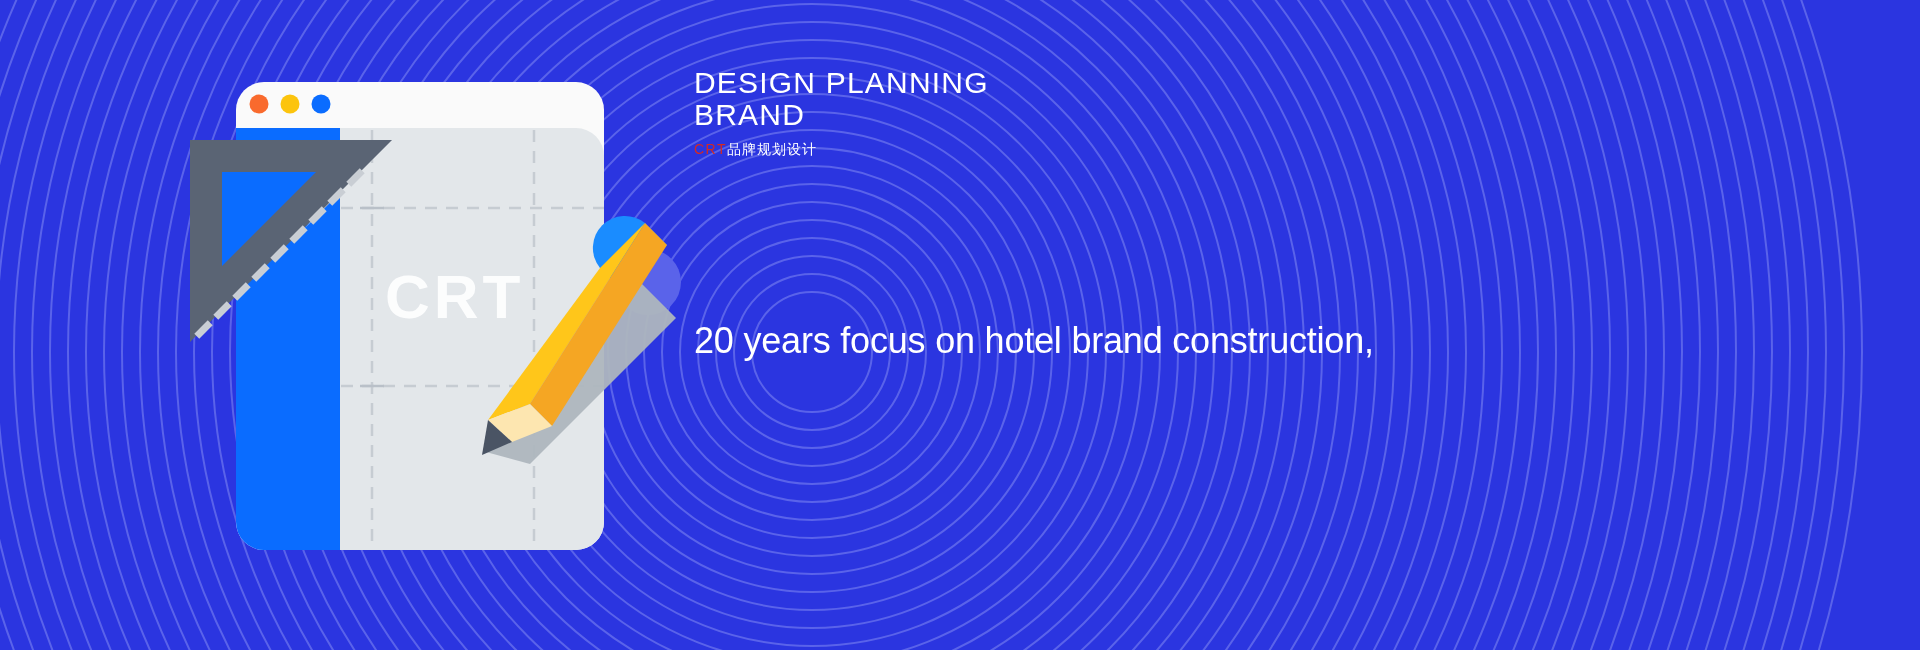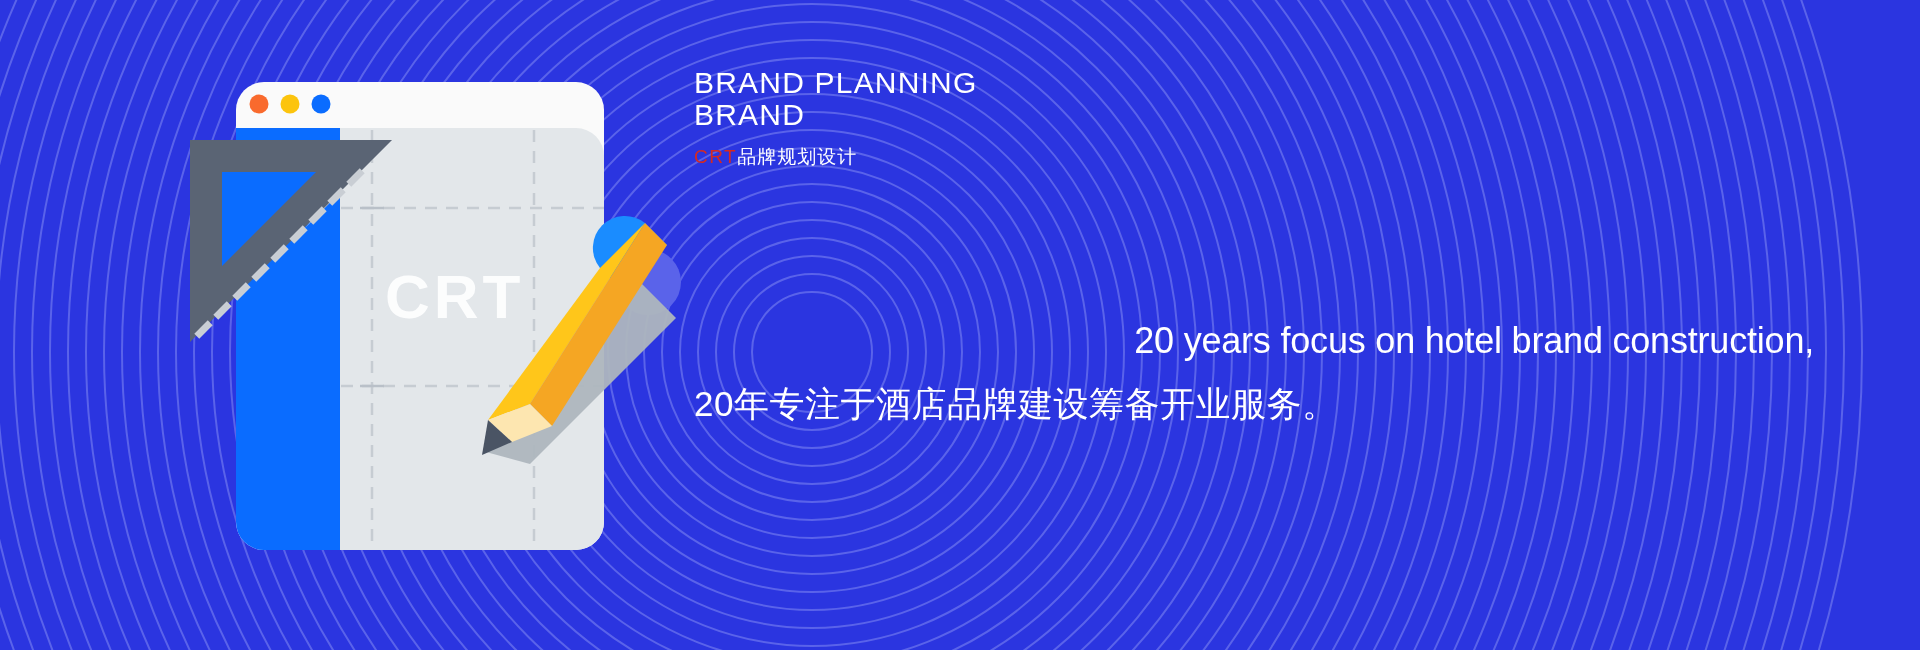--- a/index.html
+++ b/index.html
@@ -56,22 +56,22 @@
     color: #ffffff;
     font-size: 30px;
     line-height: 28px;
     letter-spacing: 1.2px;
     font-weight: 400;
     white-space: nowrap;
   }
   .eyebrow-line + .eyebrow-line { margin-top: 4px; }
 
   .eyebrow-cn {
-    margin-top: 18px;
-    font-size: 19px;
+    margin-top: 10px;
+    font-size: 14px;
     line-height: 20px;
     letter-spacing: 1px;
     color: #ffffff;
     white-space: nowrap;
   }
   .eyebrow-cn .crt-mark {
     color: #d42a22;
     letter-spacing: 1.5px;
   }
 
@@ -82,21 +82,20 @@
     width: 1120px;
   }
   .tagline-en {
     color: #ffffff;
     font-size: 36px;
     line-height: 41px;
     font-weight: 300;
     letter-spacing: -0.2px;
     font-stretch: condensed;
     white-space: nowrap;
-    text-align: right;
   }
   .tagline-cn {
     margin-top: 22px;
     color: #ffffff;
     font-size: 35px;
     line-height: 42px;
     font-weight: 300;
     letter-spacing: 0.5px;
     white-space: nowrap;
   }
@@ -253,25 +252,24 @@
         <path d="M488 420 L530 404 L552 426 L512 442 Z" fill="#fde6b0"></path>
         <path d="M488 420 L512 442 L482 455 Z" fill="#4a5464"></path>
       </g>
 
     </svg>
   </div>
 
   <div class="copy">
 
     <div class="eyebrow">
-      <div class="eyebrow-line">BRAND PLANNING</div>
+      <div class="eyebrow-line">DESIGN PLANNING</div>
       <div class="eyebrow-line">BRAND</div>
       <div class="eyebrow-cn"><span class="crt-mark">CRT</span><span>品牌规划设计</span></div>
     </div>
 
     <div class="tagline">
       <div class="tagline-en">20 years focus on hotel brand construction,</div>
-      <div class="tagline-cn">20年专注于酒店品牌建设筹备开业服务。</div>
     </div>
 
   </div>
 
 </div>
 
 </body></html>

